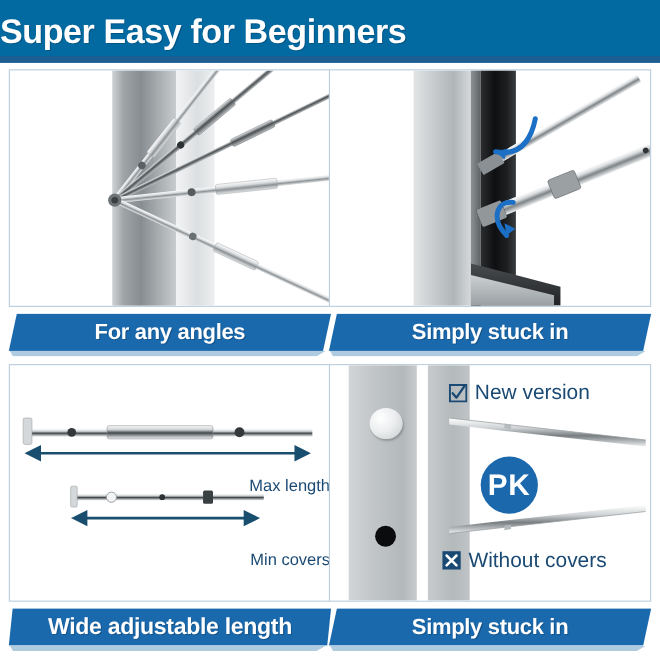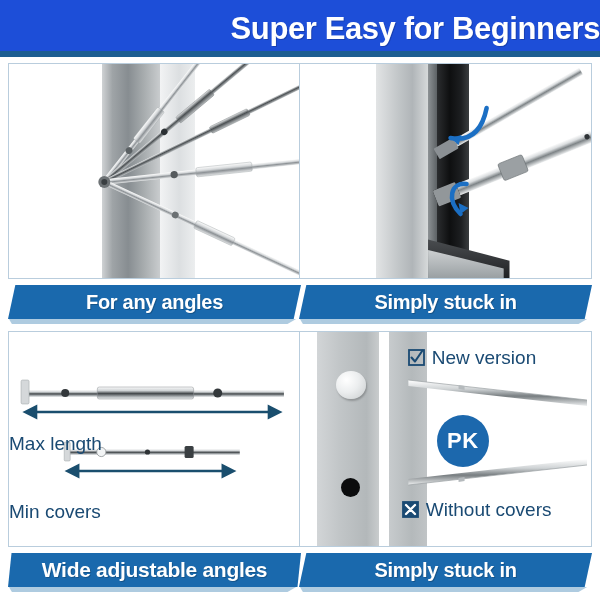--- a/index.html
+++ b/index.html
@@ -8,22 +8,22 @@
     background: #ffffff;
     font-family: "Liberation Sans", sans-serif;
     overflow: hidden;
   }
 
   .page { position: relative; width: 600px; height: 600px; background: #fff; }
 
   
   .header {
     position: absolute; left: 0; top: 0; width: 600px; height: 57px;
-    background: #1d4ed8;
-    display: flex; align-items: center; justify-content: flex-end; padding-left: 16px;
+    background: #0369a1;
+    display: flex; align-items: center; justify-content: flex-start;
   }
   .header-title {
     color: #ffffff;
     font-size: 31px;
     font-weight: bold;
     letter-spacing: -0.4px;
     text-shadow: 1px 1px 0 rgba(0,0,0,.18);
     white-space: nowrap;
   }
   .header-underbar {
@@ -133,36 +133,36 @@
   .hole-dot {
     position: absolute; left: 14%; top: 68%;
     width: 19px; height: 19px; border-radius: 50%;
     background: #0b0c0d;
   }
   .pk-badge {
     position: absolute; left: 47%; top: 39%;
     width: 52px; height: 52px; border-radius: 50%;
     background: #1c68ad;
     display: flex; align-items: center; justify-content: center;
-    color: #fff; font-size: 22px; font-weight: bold; letter-spacing: .5px;
+    color: #fff; font-size: 27px; font-weight: bold; letter-spacing: .5px;
   }
   .opt-row {
     position: absolute; display: flex; align-items: center; gap: 7px;
     color: #1a4a73; font-size: 19px; white-space: nowrap;
   }
   .opt-new  { left: 37%; top: 7%; }
   .opt-none { left: 35%; top: 78%; }
   .box-check, .box-x {
     width: 17px; height: 17px; flex: 0 0 17px; display:block;
   }
 
   
   .len-label {
-    position: absolute; width: 100%; text-align: left;
-    color: #1a4a73; font-size: 19px;
+    position: absolute; width: 100%; text-align: right;
+    color: #1a4a73; font-size: 15px;
   }
   .len-label.max { top: 47%; }
   .len-label.min { top: 79%; }
 
   svg { display: block; }
   .svg-fill { position: absolute; left: 0; top: 0; width: 100%; height: 100%; }
 </style>
 </head>
 <body>
 
@@ -308,21 +308,21 @@
             <path d="M58 139 l 11 -5.5 v 11 z"></path>
             <path d="M224 139 l -11 -5.5 v 11 z"></path>
           </g>
         </svg>
         <div class="len-label max">Max length</div>
         <div class="len-label min">Min covers</div>
       </div>
       <div class="caption wide">
         <div class="band"></div>
         <div class="shadow"></div>
-        <div class="caption-text">Wide adjustable angles</div>
+        <div class="caption-text">Wide adjustable length</div>
       </div>
     </div>
 
     <div class="cell br">
       <div class="photo">
         <div class="p4-postA"></div>
         <div class="p4-gap"></div>
         <div class="p4-postB"></div>
         <div class="cover-dot"></div>
         <div class="hole-dot"></div>

